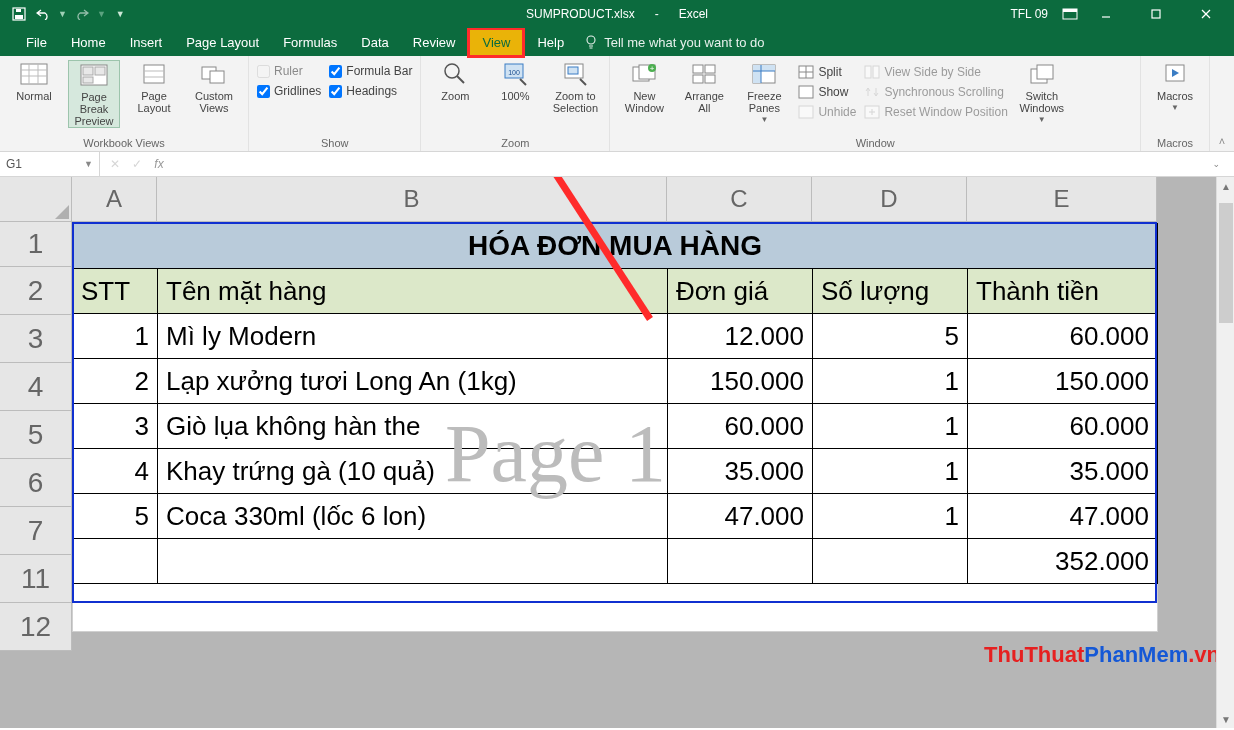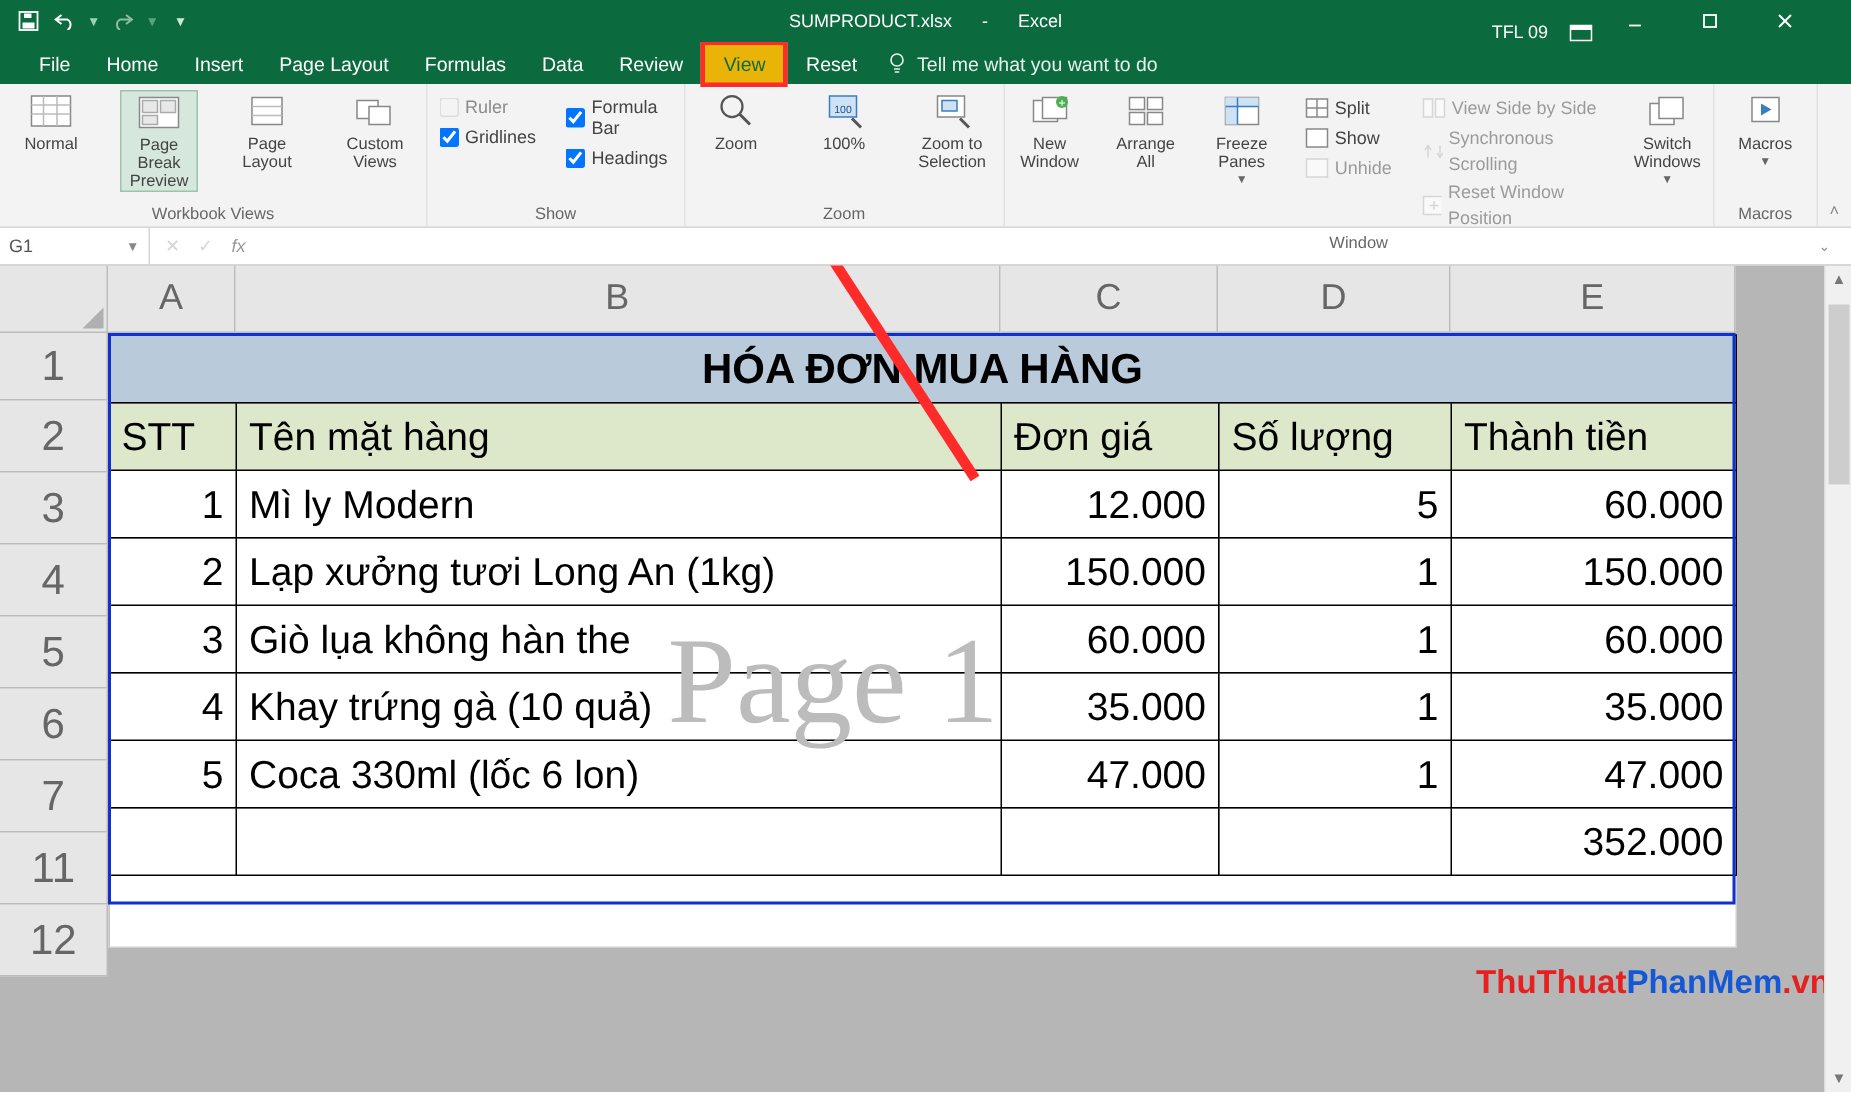--- a/index.html
+++ b/index.html
@@ -1,30 +1,30 @@
 <!DOCTYPE html>
 <html><head>
 <meta charset="utf-8">
 <style>
 * { margin:0; padding:0; box-sizing:border-box; font-family:"Segoe UI",Tahoma,sans-serif; }
 html,body { width:1234px; height:730px; overflow:hidden; background:#fff; }
 .titlebar { height:28px; background:#0c6b3e; color:#fff; display:flex; align-items:center; font-size:12px; position:relative; }
 .qat { display:flex; align-items:center; gap:6px; padding-left:10px; }
 .qat .ico { width:18px; height:18px; display:flex; align-items:center; justify-content:center; }
 .titlebar .title { position:absolute; left:50%; transform:translateX(-50%); display:flex; gap:20px; }
-.titlebar .right { margin-left:auto; display:flex; align-items:flex-end; gap:6px; padding-right:22px; }
+.titlebar .right { margin-left:auto; display:flex; align-items:center; gap:6px; padding-right:6px; }
 .winbtn { width:44px; height:28px; display:flex; align-items:center; justify-content:center; }
 .menubar { height:28px; background:#0c6b3e; color:#fff; display:flex; align-items:center; font-size:13px; padding-left:14px; gap:0; }
 .menubar .tab { padding:5px 12px; cursor:default; }
 .menubar .tab.active { background:#eab308; color:#0c6b3e; }
 .menubar .tell { display:flex; align-items:center; gap:6px; margin-left:8px; opacity:.9; }
 .menubar .redbox { border:3px solid #ff2b2b; margin:-2px 0; }
 .ribbon { height:96px; background:#f3f3f3; border-bottom:1px solid #d6d6d6; display:flex; font-size:11px; color:#444; }
 .group { border-right:1px solid #e2e2e2; display:flex; flex-direction:column; padding:4px 8px 2px 8px; }
-.group .row { display:flex; align-items:flex-start; gap:20px; flex:1; }
+.group .row { display:flex; align-items:flex-start; gap:8px; flex:1; }
 .group .lbl { text-align:center; font-size:11px; color:#666; padding-top:2px; }
 .bigbtn { display:flex; flex-direction:column; align-items:center; width:52px; gap:2px; text-align:center; line-height:1.1; }
 .bigbtn.sel { background:#d6e8dd; border:1px solid #9cc4ac; }
 .bigbtn .bigico { width:32px; height:28px; display:flex; align-items:center; justify-content:center; }
 .chkcol { display:flex; flex-direction:column; gap:6px; padding-top:4px; }
 .chk { display:flex; align-items:center; gap:4px; font-size:12px; color:#444; }
 .chk input { width:13px; height:13px; }
 .chk.dim { opacity:.6; }
 .smallrow { display:flex; align-items:center; gap:4px; font-size:12px; color:#444; line-height:1.4; }
 .smallrow.dim { opacity:.5; }
@@ -116,21 +116,21 @@
 
 <div class="menubar">
   <span class="tab">File</span>
   <span class="tab">Home</span>
   <span class="tab">Insert</span>
   <span class="tab">Page Layout</span>
   <span class="tab">Formulas</span>
   <span class="tab">Data</span>
   <span class="tab">Review</span>
   <span class="tab active redbox">View</span>
-  <span class="tab">Reset</span>
+  <span class="tab">Help</span>
   <span class="tell">
     <span>
         <svg width="14" height="14" viewBox="0 0 14 14">
           <circle cx="7" cy="5" r="4" fill="none" stroke="#fff" stroke-width="1.1"></circle>
           <line x1="5" y1="11" x2="9" y2="11" stroke="#fff"></line>
           <line x1="5.5" y1="13" x2="8.5" y2="13" stroke="#fff"></line>
         </svg>
       </span>
     <span>Tell me what you want to do</span>
   </span>

